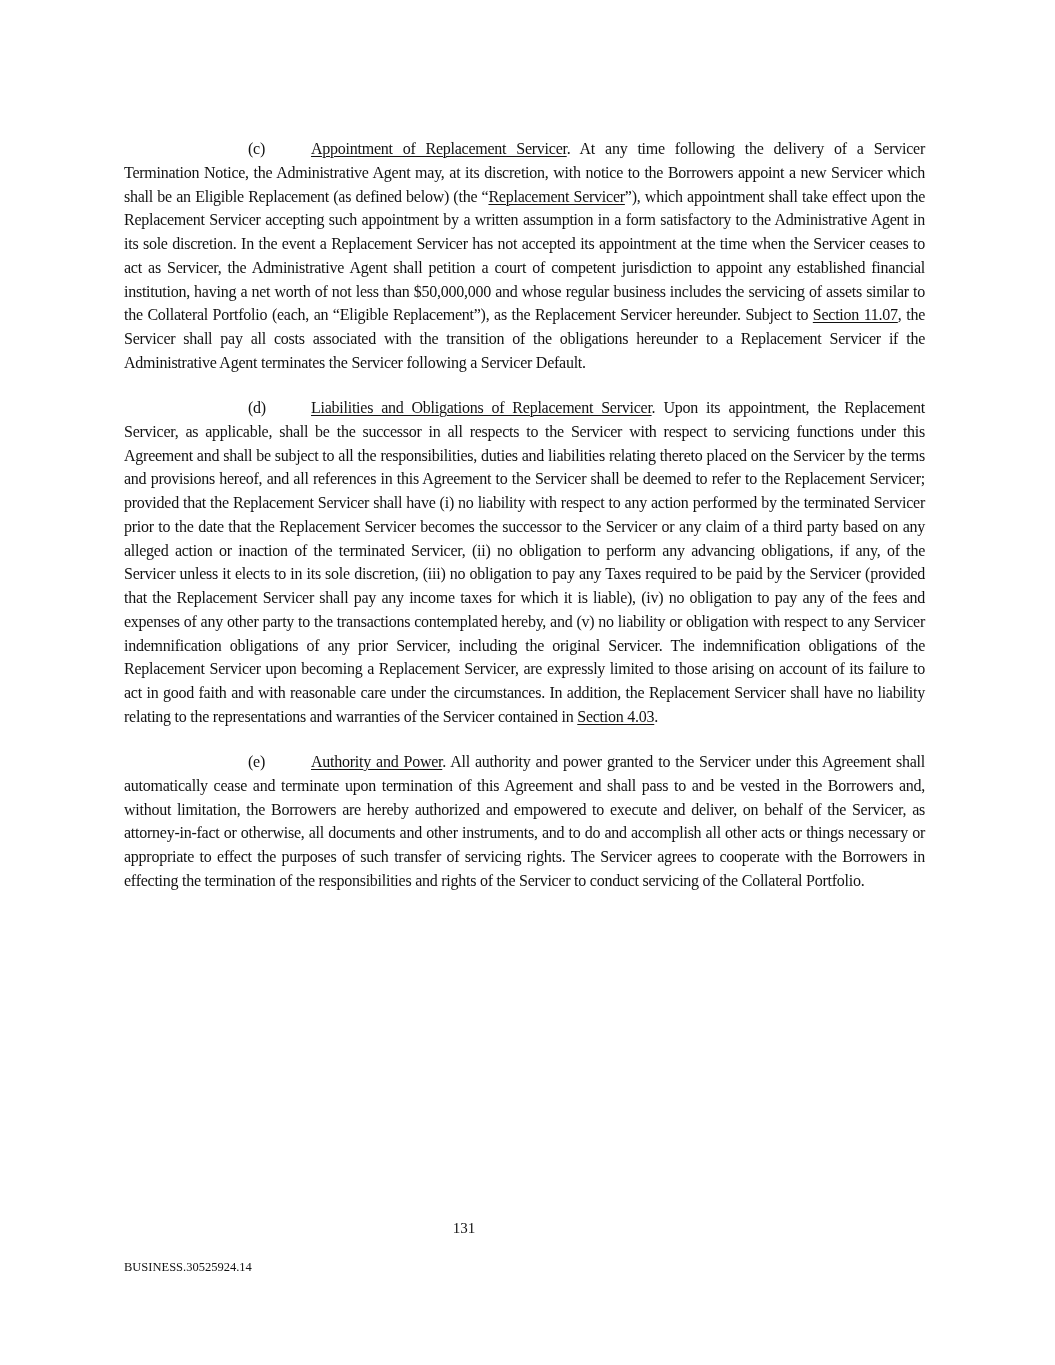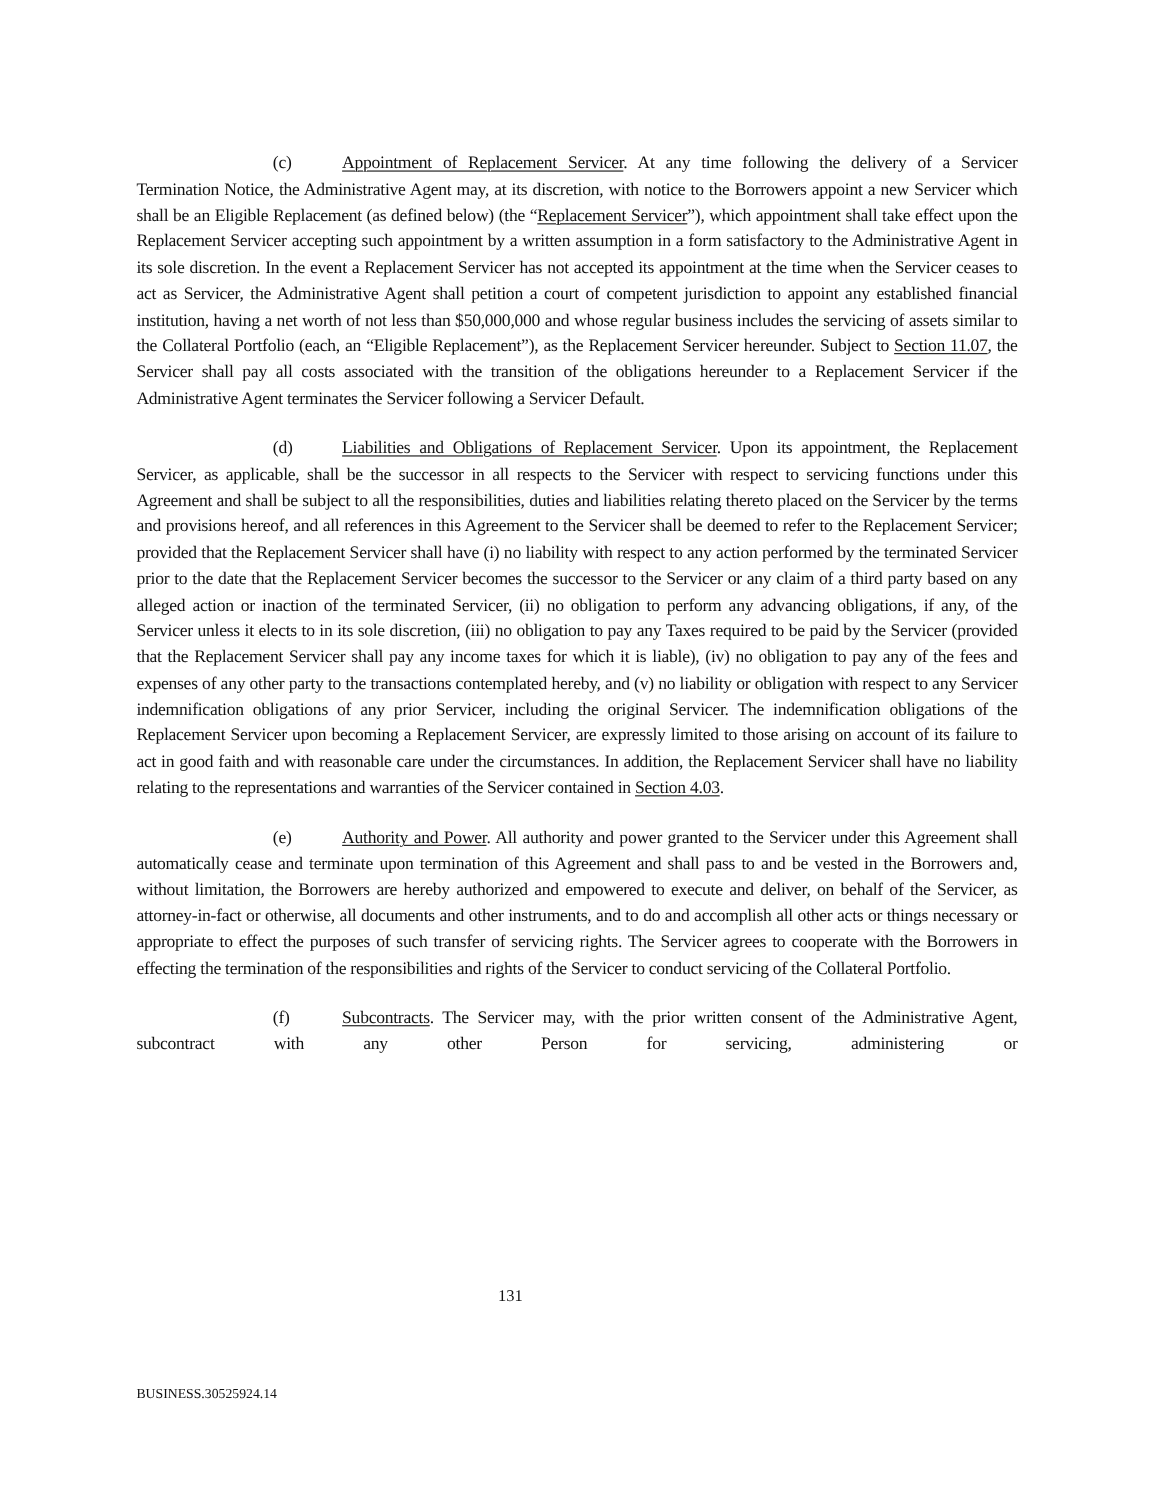--- a/index.html
+++ b/index.html
@@ -36,21 +36,21 @@
     .u {
       text-decoration: underline;
       text-underline-offset: 2px;
       text-decoration-thickness: 1px;
     }
     .i { }
     .page-number {
       position: absolute;
       left: 0;
       width: 928px;
-      top: 1171px;
+      top: 1220px;
       text-align: center;
       font-size: 15px;
       font-family: "Liberation Serif", serif;
       color: #111111;
     }
     .doc-id {
       position: absolute;
       left: 124px;
       top: 1260px;
       font-size: 12.5px;
@@ -65,18 +65,17 @@
 <body>
 
 <div class="page">
 
   <p class="para"><span class="num">(c)</span><span class="u">Appointment of Replacement Servicer</span><span>.  At any time following the delivery of a Servicer Termination Notice, the Administrative Agent may, at its discretion, with notice to the Borrowers appoint a new Servicer which shall be an Eligible Replacement (as defined below) (the “</span><span class="u">Replacement Servicer</span><span>”), which appointment shall take effect upon the Replacement Servicer accepting such appointment by a written assumption in a form satisfactory to the Administrative Agent in its sole discretion.  In the event a Replacement Servicer has not accepted its appointment at the time when the Servicer ceases to act as Servicer, the Administrative Agent shall petition a court of competent jurisdiction to appoint any established financial institution, having a net worth of not less than $50,000,000 and whose regular business includes the servicing of assets similar to the Collateral Portfolio (each, an “Eligible Replacement”), as the Replacement Servicer hereunder.  Subject to </span><span class="u">Section 11.07</span><span>, the Servicer shall pay all costs associated with the transition of the obligations hereunder to a Replacement Servicer if the Administrative Agent terminates the Servicer following a Servicer Default.</span></p>
 
   <p class="para"><span class="num">(d)</span><span class="u">Liabilities and Obligations of Replacement Servicer</span><span>.  Upon its appointment, the Replacement Servicer, as applicable, shall be the successor in all respects to the Servicer with respect to servicing functions under this Agreement and shall be subject to all the responsibilities, duties and liabilities relating thereto placed on the Servicer by the terms and provisions hereof, and all references in this Agreement to the Servicer shall be deemed to refer to the Replacement Servicer; </span><span class="i">provided</span><span> that the Replacement Servicer shall have (i) no liability with respect to any action performed by the terminated Servicer prior to the date that the Replacement Servicer becomes the successor to the Servicer or any claim of a third party based on any alleged action or inaction of the terminated Servicer, (ii) no obligation to perform any advancing obligations, if any, of the Servicer unless it elects to in its sole discretion, (iii) no obligation to pay any Taxes required to be paid by the Servicer (</span><span class="i">provided</span><span> that the Replacement Servicer shall pay any income taxes for which it is liable), (iv) no obligation to pay any of the fees and expenses of any other party to the transactions contemplated hereby, and (v) no liability or obligation with respect to any Servicer indemnification obligations of any prior Servicer, including the original Servicer.  The indemnification obligations of the Replacement Servicer upon becoming a Replacement Servicer, are expressly limited to those arising on account of its failure to act in good faith and with reasonable care under the circumstances.  In addition, the Replacement Servicer shall have no liability relating to the representations and warranties of the Servicer contained in </span><span class="u">Section 4.03</span><span>.</span></p>
 
   <p class="para"><span class="num">(e)</span><span class="u">Authority and Power</span><span>.  All authority and power granted to the Servicer under this Agreement shall automatically cease and terminate upon termination of this Agreement and shall pass to and be vested in the Borrowers and, without limitation, the Borrowers are hereby authorized and empowered to execute and deliver, on behalf of the Servicer, as attorney-in-fact or otherwise, all documents and other instruments, and to do and accomplish all other acts or things necessary or appropriate to effect the purposes of such transfer of servicing rights.  The Servicer agrees to cooperate with the Borrowers in effecting the termination of the responsibilities and rights of the Servicer to conduct servicing of the Collateral Portfolio.</span></p>
 
-  <p class="para truncated-last"><span class="num">(f)</span><span class="u">Subcontracts</span><span>.  The Servicer may, with the prior written consent of the Administrative Agent, subcontract with any other Person for servicing, administering or</span></p>
 
 </div>
 
 <div class="page-number">131</div>
 <div class="doc-id">BUSINESS.30525924.14</div>
 
 </body></html>

